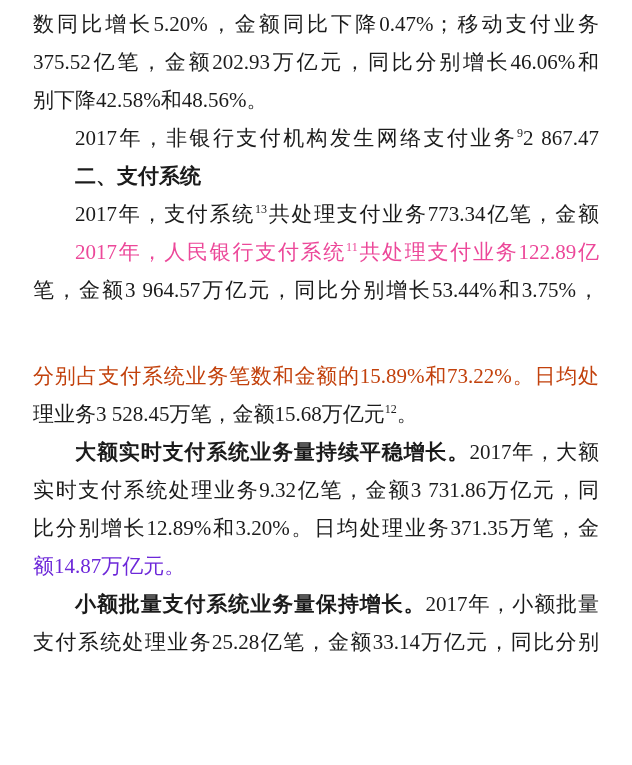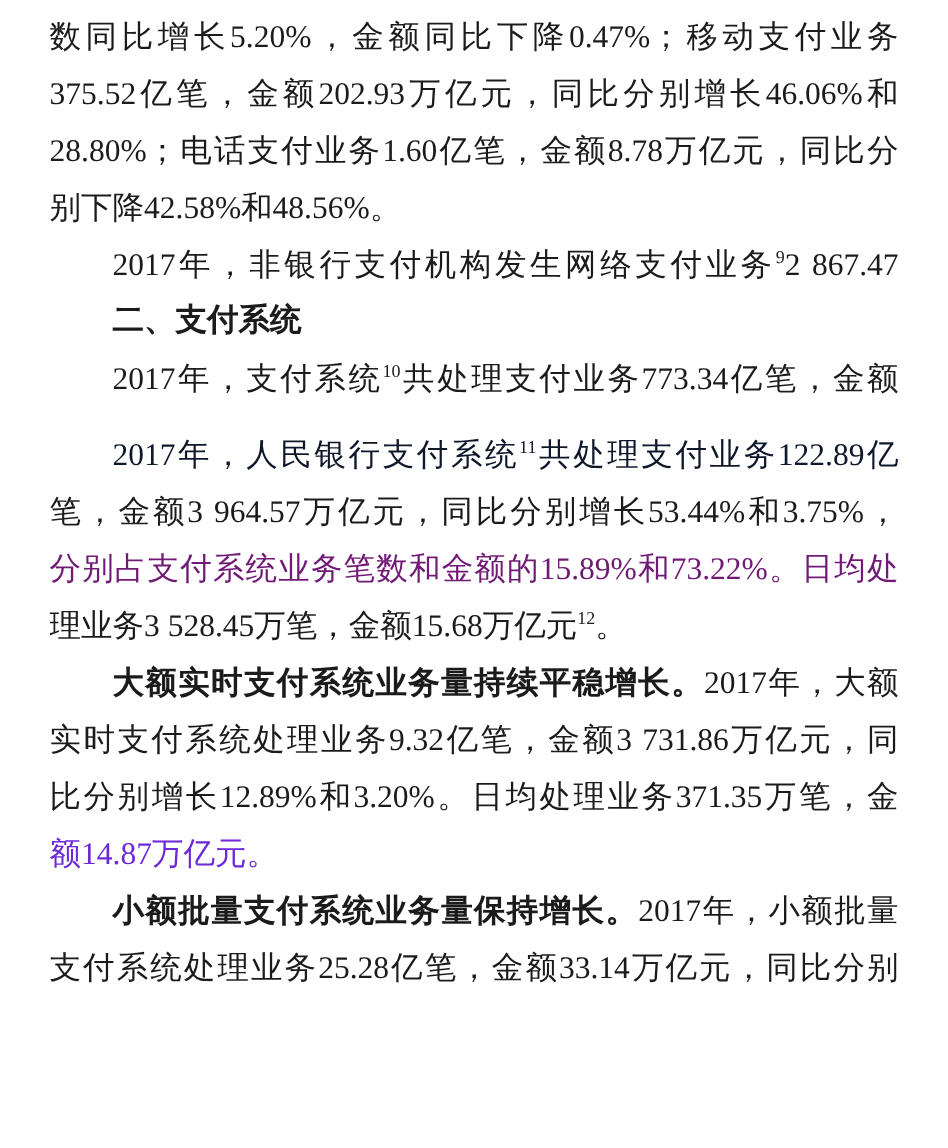--- a/index.html
+++ b/index.html
@@ -49,28 +49,27 @@
     vertical-align: super;
   }
 </style>
 </head>
 <body>
 
 <div class="page">
   <div id="doc">
       <div class="line body j" style="color: rgb(27, 27, 27);"><span class="seg">数同比增长5.20%，金额同比下降0.47%；移动支付业务</span></div>
       <div class="line body j" style="color: rgb(27, 27, 27);"><span class="seg">375.52亿笔，金额202.93万亿元，同比分别增长46.06%和</span></div>
-      <div class="line body j" style="color: rgb(27, 27, 27);"><span class="seg">28.80%；电话支付业务1.60亿笔，金额8.78万亿元，同比分</span></div>
       <div class="line body l" style="color: rgb(27, 27, 27);"><span class="seg">别下降42.58%和48.56%。</span></div>
       <div class="line body j ind" style="color: rgb(27, 27, 27);"><span class="seg">2017年，非银行支付机构发生网络支付业务</span><sup class="fnref">9</sup><span class="seg">2 867.47</span></div>
       <div class="line h1 l ind" style="color: rgb(27, 27, 27);"><span class="seg">二、支付系统</span></div>
-      <div class="line body j ind" style="color: rgb(27, 27, 27);"><span class="seg">2017年，支付系统</span><sup class="fnref">10</sup><span class="seg">共处理支付业务773.34亿笔，金额</span></div>
-      <div class="line body j ind" style="color: #0f172a; margin-top: 13px;"><span class="seg">2017年，人民银行支付系统</span><sup class="fnref">11</sup><span class="seg">共处理支付业务122.89亿</span></div>
+      <div class="line body j ind" style="color: rgb(27, 27, 27);"><span class="seg">2017年，支付系统</span><sup class="fnref">13</sup><span class="seg">共处理支付业务773.34亿笔，金额</span></div>
+      <div class="line body j ind" style="color: #ec4899;"><span class="seg">2017年，人民银行支付系统</span><sup class="fnref">11</sup><span class="seg">共处理支付业务122.89亿</span></div>
       <div class="line body j" style="color: rgb(27, 27, 27);"><span class="seg">笔，金额3 964.57万亿元，同比分别增长53.44%和3.75%，</span></div>
-      <div class="line body j" style="color: #701a75;"><span class="seg">分别占支付系统业务笔数和金额的15.89%和73.22%。日均处</span></div>
+      <div class="line body j" style="color: #c2410c; margin-top: 48px;"><span class="seg">分别占支付系统业务笔数和金额的15.89%和73.22%。日均处</span></div>
       <div class="line body l" style="color: rgb(27, 27, 27);"><span class="seg">理业务3 528.45万笔，金额15.68万亿元</span><sup class="fnref">12</sup><span class="seg">。</span></div>
       <div class="line body j ind" style="color: rgb(27, 27, 27);"><span class="seg bold">大额实时支付系统业务量持续平稳增长。</span><span class="seg">2017年，大额</span></div>
       <div class="line body j" style="color: rgb(27, 27, 27);"><span class="seg">实时支付系统处理业务9.32亿笔，金额3 731.86万亿元，同</span></div>
       <div class="line body j" style="color: rgb(27, 27, 27);"><span class="seg">比分别增长12.89%和3.20%。日均处理业务371.35万笔，金</span></div>
       <div class="line body l" style="color: #6d28d9;"><span class="seg">额14.87万亿元。</span></div>
       <div class="line body j ind" style="color: rgb(27, 27, 27);"><span class="seg bold">小额批量支付系统业务量保持增长。</span><span class="seg">2017年，小额批量</span></div>
       <div class="line body j" style="color: rgb(27, 27, 27);"><span class="seg">支付系统处理业务25.28亿笔，金额33.14万亿元，同比分别</span></div>
     </div>
 </div>
 

